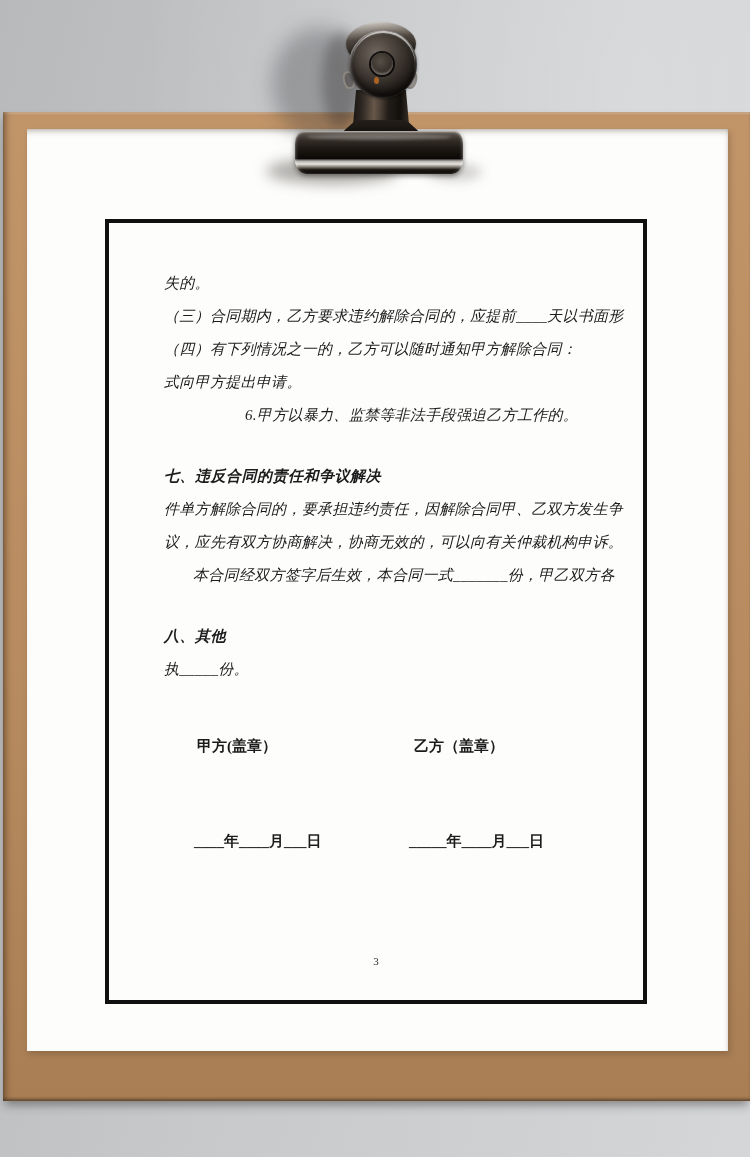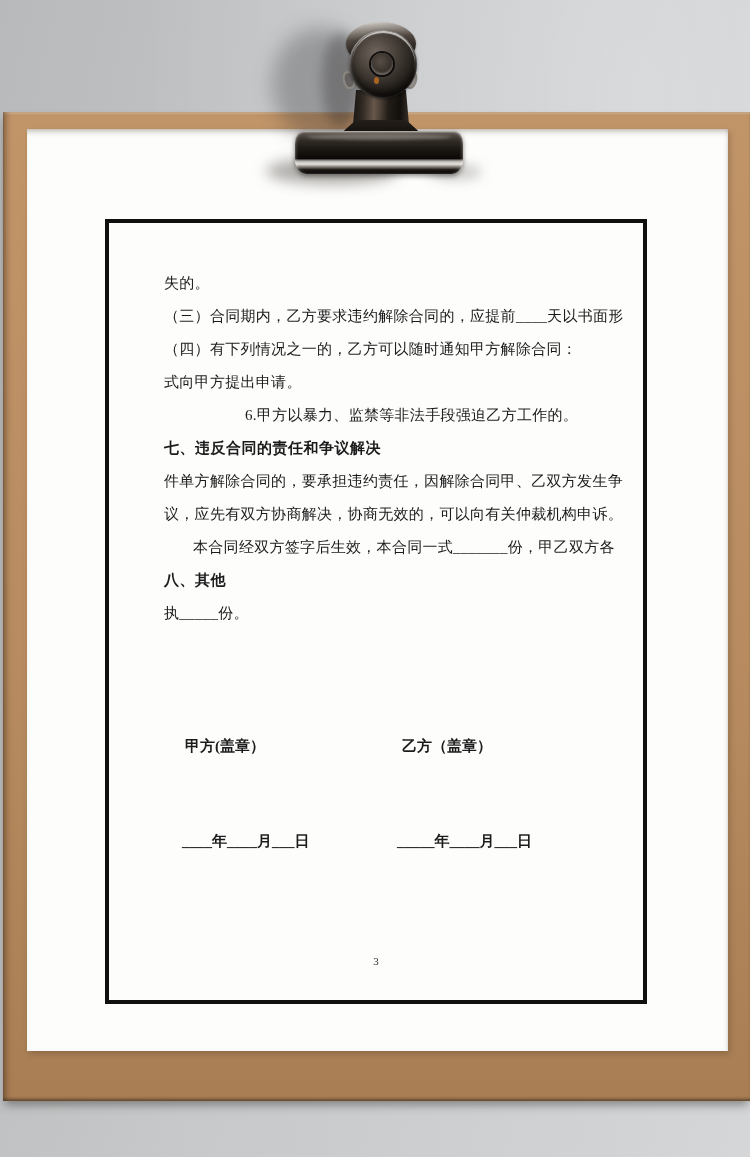--- a/index.html
+++ b/index.html
@@ -37,25 +37,25 @@
   
   .frame{
     position:absolute;left:78px;top:90px;width:542px;height:785px;
     border:4px solid var(--frame,#101010);box-sizing:border-box;
   }
   .content{
     position:absolute;left:55px;top:44px;width:450px;
     font-size:15px;line-height:33px;color:var(--text,#1b1b1b);
     letter-spacing:.3px;
   }
-  .line{white-space:nowrap;}
-  .line.heading{font-weight:bold;letter-spacing:.5px;}
+  .line{white-space:nowrap;font-style:italic;}
+  .line.heading{font-weight:bold;letter-spacing:.5px;margin-top:28px;}
   .line.ind1{padding-left:81px;}
   .line.ind2{padding-left:29px;}
-  .sig{position:absolute;font-weight:bold;font-size:15px;line-height:20px;color:var(--text,#1b1b1b);white-space:nowrap;}
+  .sig{position:absolute;font-weight:bold;font-size:15px;line-height:20px;color:var(--text,#1b1b1b);white-space:nowrap;margin-left:12px;}
   .sig-a{left:76px;top:513px;}
   .sig-b{left:293px;top:513px;}
   .date-a{left:73px;top:608px;}
   .date-b{left:288px;top:608px;}
   .pagenum{
     position:absolute;left:0;right:0;top:732px;text-align:center;
     font-size:11px;color:#2e2e2e;letter-spacing:0;
   }
   
   .clip{position:absolute;inset:0;}

